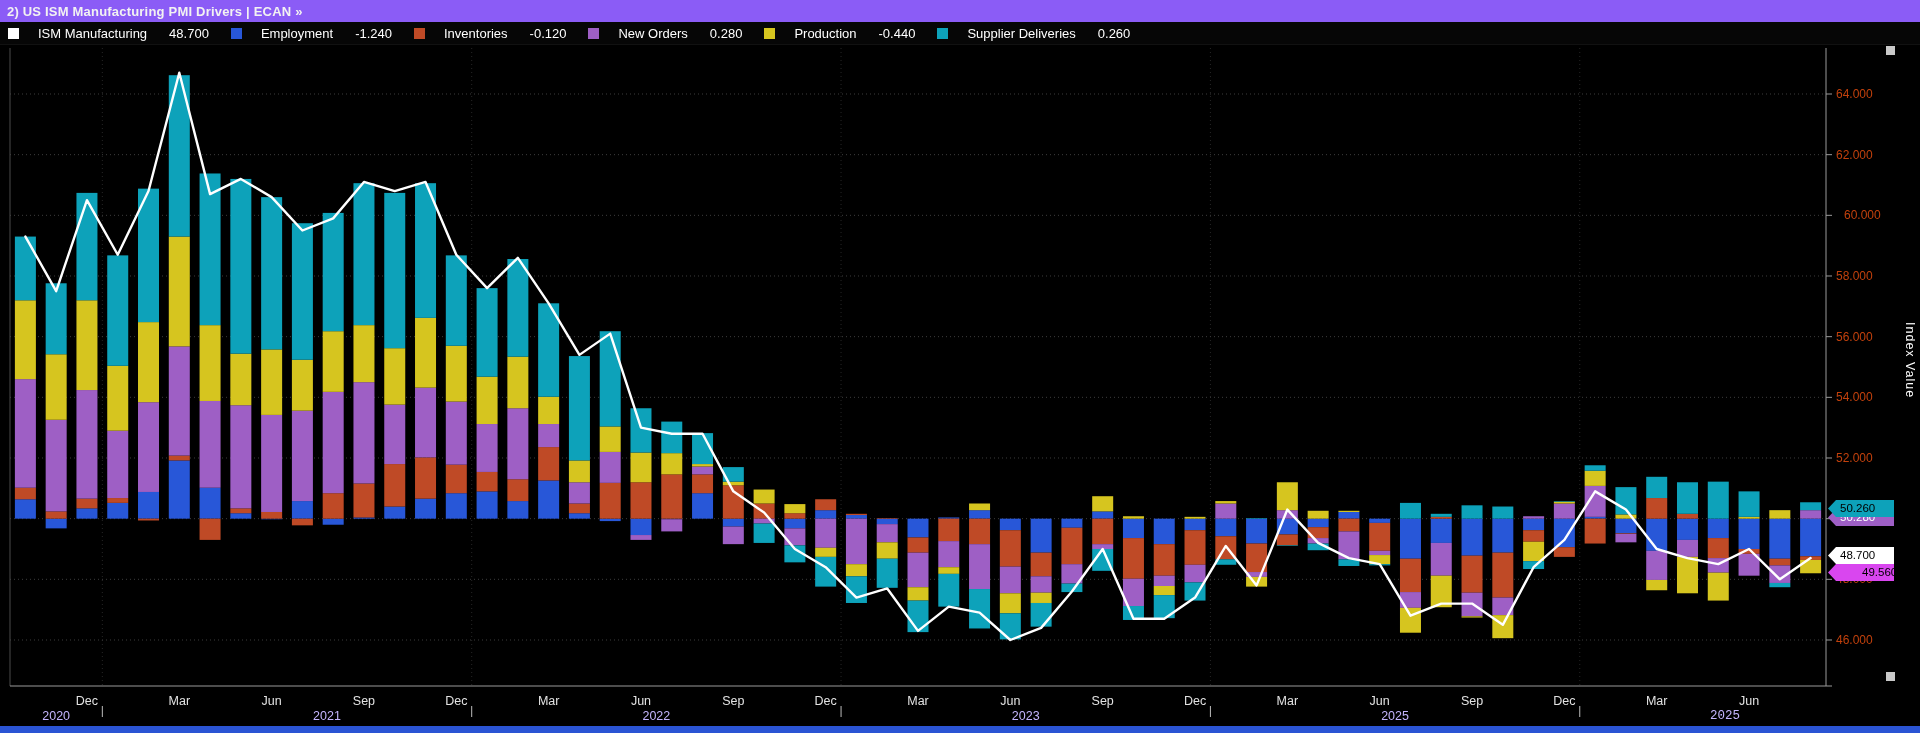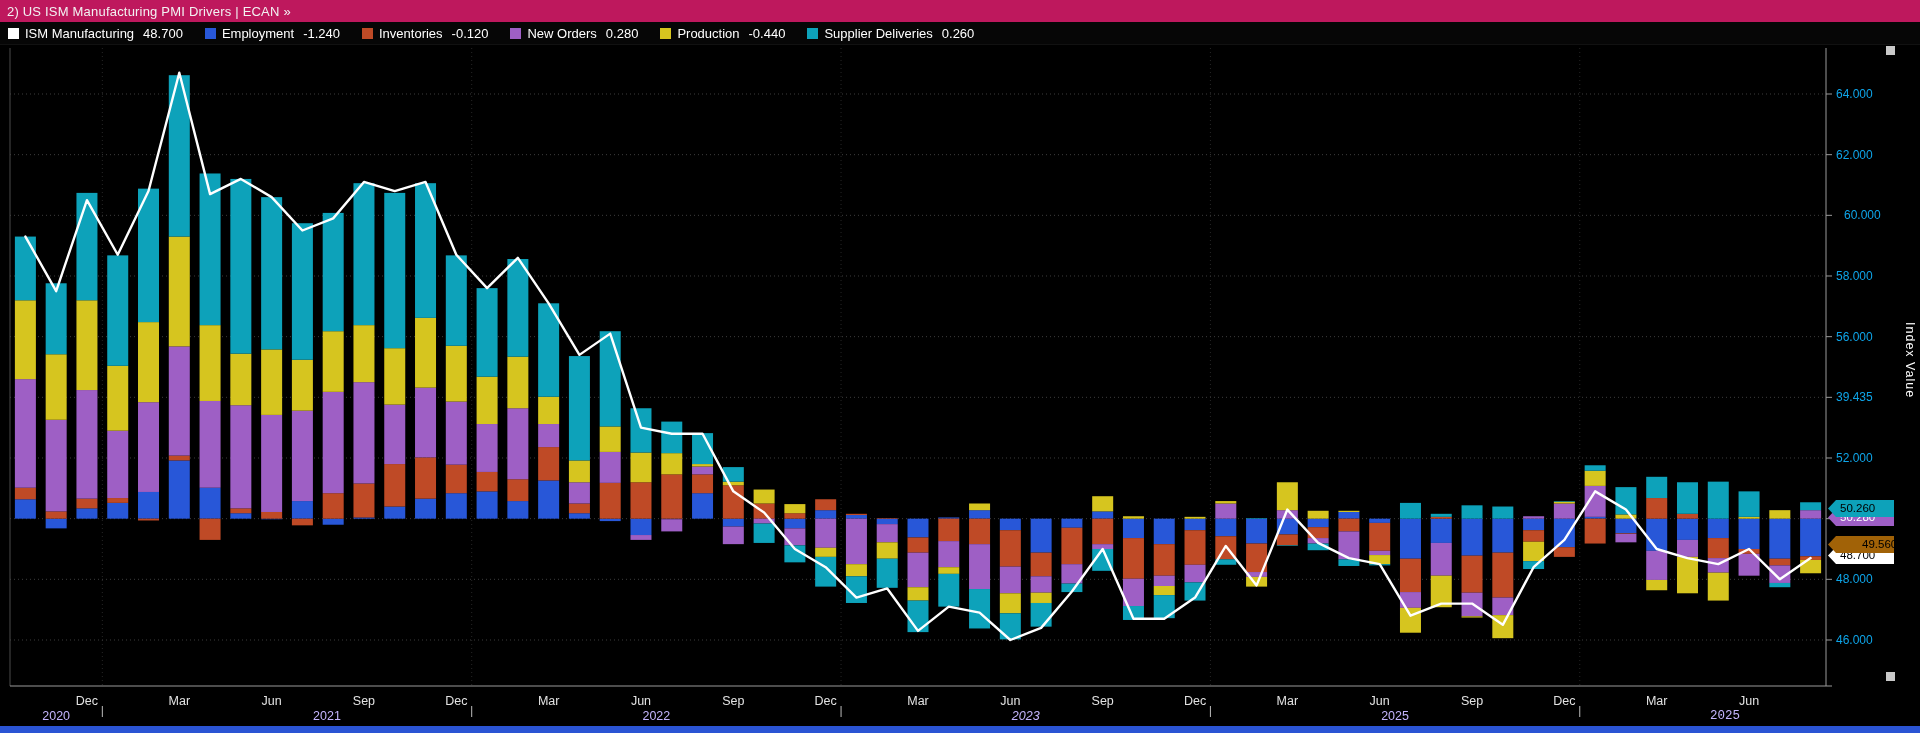--- a/index.html
+++ b/index.html
@@ -1,32 +1,32 @@
 <!DOCTYPE html>
 <html><head>
 <meta charset="utf-8">
 <style>
   html,body{margin:0;padding:0;background:#000;}
   body{width:1920px;height:733px;position:relative;overflow:hidden;
        font-family:"Liberation Sans","DejaVu Sans",sans-serif;color:#e8e8e8;}
 
-  .title-bar{position:absolute;top:0;left:0;width:1920px;height:22px;background:#be185d;
+  .title-bar{position:absolute;top:0;left:0;width:1920px;height:22px;background:#8b5cf6;
              display:flex;align-items:center;padding-left:7px;box-sizing:border-box;
-             font-size:13px;color:#f2f2f2;letter-spacing:.2px;z-index:6;}
+             font-size:13px;color:#f2f2f2;letter-spacing:.2px;z-index:6;font-weight:bold;}
 
   .legend-bar{position:absolute;top:22px;left:0;width:1920px;height:23px;background:#060606;
               display:flex;align-items:center;gap:22px;padding-left:8px;box-sizing:border-box;
               font-size:13px;color:#fff;z-index:6;border-bottom:1px solid #111;}
-  .legend-item{display:flex;align-items:center;gap:6px;white-space:nowrap;}
+  .legend-item{display:flex;align-items:center;gap:19px;white-space:nowrap;}
   .swatch{width:11px;height:11px;display:inline-block;flex:0 0 auto;}
   .legend-value{margin-left:3px;}
 
   #chart{position:absolute;left:0;top:0;width:1920px;height:733px;z-index:1;}
 
-  .ytick-label{position:absolute;left:1836px;font-size:12px;color:#0ea5e9;line-height:14px;z-index:2;}
+  .ytick-label{position:absolute;left:1836px;font-size:12px;color:#c2410c;line-height:14px;z-index:2;}
   .xtick-label{position:absolute;top:694px;font-size:12.5px;color:#e2e2e2;transform:translateX(-50%);z-index:2;white-space:nowrap;}
   .year-label{position:absolute;top:709px;font-size:12.5px;color:#c4b5fd;transform:translateX(-50%);z-index:2;white-space:nowrap;}
 
   .index-label{position:absolute;right:3px;top:322px;writing-mode:vertical-rl;
                font-size:12.5px;color:#fff;letter-spacing:1px;z-index:2;}
 
   .tag{position:absolute;left:1828px;width:66px;height:17px;line-height:17px;font-size:11.5px;
        padding-left:12px;box-sizing:border-box;z-index:4;
        clip-path:polygon(0 50%,8px 0,100% 0,100% 100%,8px 100%);}
 
@@ -402,21 +402,21 @@
       <span class="legend-value">0.260</span>
     </div>
   </div>
 
 <div id="yticks">
     <div class="ytick-label" style="top: 87px;">64.000</div>
     <div class="ytick-label" style="top: 147.666px;">62.000</div>
     <div class="ytick-label" style="top: 208.332px; margin-left: 8px;">60.000</div>
     <div class="ytick-label" style="top: 268.998px;">58.000</div>
     <div class="ytick-label" style="top: 329.664px;">56.000</div>
-    <div class="ytick-label" style="top: 390.33px;">39.435</div>
+    <div class="ytick-label" style="top: 390.33px;">54.000</div>
     <div class="ytick-label" style="top: 450.996px;">52.000</div>
     <div class="ytick-label" style="top: 511.662px;">50.000</div>
     <div class="ytick-label" style="top: 572.328px;">48.000</div>
     <div class="ytick-label" style="top: 632.994px;">46.000</div>
   </div>
 
 <div id="xlabels">
     <div class="xtick-label" style="left: 86.9492px;">Dec</div>
     <div class="xtick-label" style="left: 179.288px;">Mar</div>
     <div class="xtick-label" style="left: 271.627px;">Jun</div>
@@ -432,30 +432,30 @@
     <div class="xtick-label" style="left: 1195.02px;">Dec</div>
     <div class="xtick-label" style="left: 1287.36px;">Mar</div>
     <div class="xtick-label" style="left: 1379.69px;">Jun</div>
     <div class="xtick-label" style="left: 1472.03px;">Sep</div>
     <div class="xtick-label" style="left: 1564.37px;">Dec</div>
     <div class="xtick-label" style="left: 1656.71px;">Mar</div>
     <div class="xtick-label" style="left: 1749.05px;">Jun</div>
     <div class="year-label" style="left: 56.1695px;">2020</div>
     <div class="year-label" style="left: 287.017px; margin-left: 40px;">2021</div>
     <div class="year-label" style="left: 656.373px;">2022</div>
-    <div class="year-label" style="left: 1025.73px; font-style: italic;">2023</div>
+    <div class="year-label" style="left: 1025.73px;">2023</div>
     <div class="year-label" style="left: 1395.08px;">2025</div>
     <div class="year-label" style="left: 1725px; font-family: Liberation Mono, monospace;">2025</div>
   </div>
 
 <div class="index-label">Index Value</div>
 
 <div id="tags">
     <div class="tag" style="top: 509px; background: rgb(158, 95, 197); color: rgb(255, 255, 255);">50.280</div>
     <div class="tag" style="top: 500px; background: rgb(13, 162, 186); color: rgb(0, 0, 0);">50.260</div>
     <div class="tag" style="top: 547px; background: rgb(255, 255, 255); color: rgb(0, 0, 0);">48.700</div>
-    <div class="tag" style="top: 536px; background: #a16207; color: rgb(0, 0, 0); padding-left: 34px;">49.560</div>
+    <div class="tag" style="top: 564px; background: #d946ef; color: rgb(0, 0, 0); padding-left: 34px;">49.560</div>
   </div>
 
 <div class="corner-box" style="top:46px"></div>
 <div class="corner-box" style="top:672px"></div>
 
 <div class="bottom-scrollbar"></div>
 
 </body></html>

